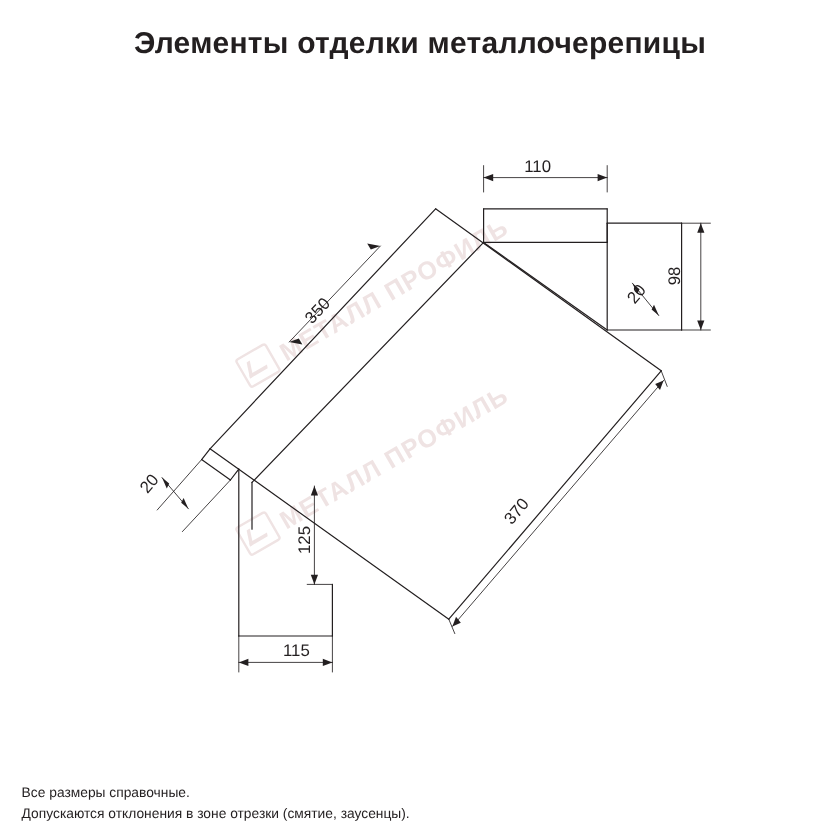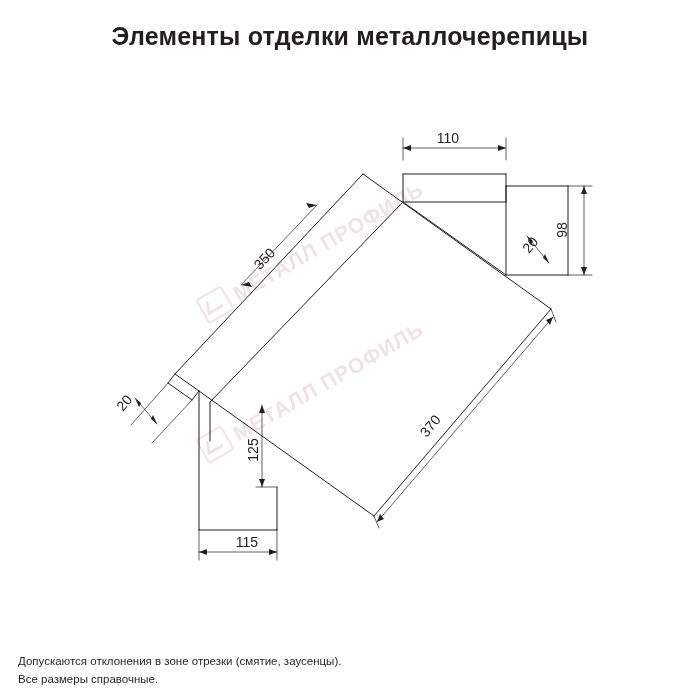--- a/index.html
+++ b/index.html
@@ -195,17 +195,17 @@
     <text x="567" y="230" text-anchor="middle" transform="rotate(-90 567 230)">98</text>
     <text x="534" y="248" text-anchor="middle" transform="rotate(-50 534 248)">20</text>
     <text x="268" y="262" text-anchor="middle" transform="rotate(-47 268 262)">350</text>
     <text x="128" y="406" text-anchor="middle" transform="rotate(-50 128 406)">20</text>
     <text x="258" y="450" text-anchor="middle" transform="rotate(-90 258 450)">125</text>
     <text x="247" y="547" text-anchor="middle">115</text>
     <text x="434" y="429" text-anchor="middle" transform="rotate(-50 434 429)">370</text>
   </svg>
 
   <div class="footnotes">
+    <div>Все размеры справочные.</div>
     <div>Допускаются отклонения в зоне отрезки (смятие, заусенцы).</div>
-    <div>Все размеры справочные.</div>
   </div>
 
 </div>
 
 </body></html>

